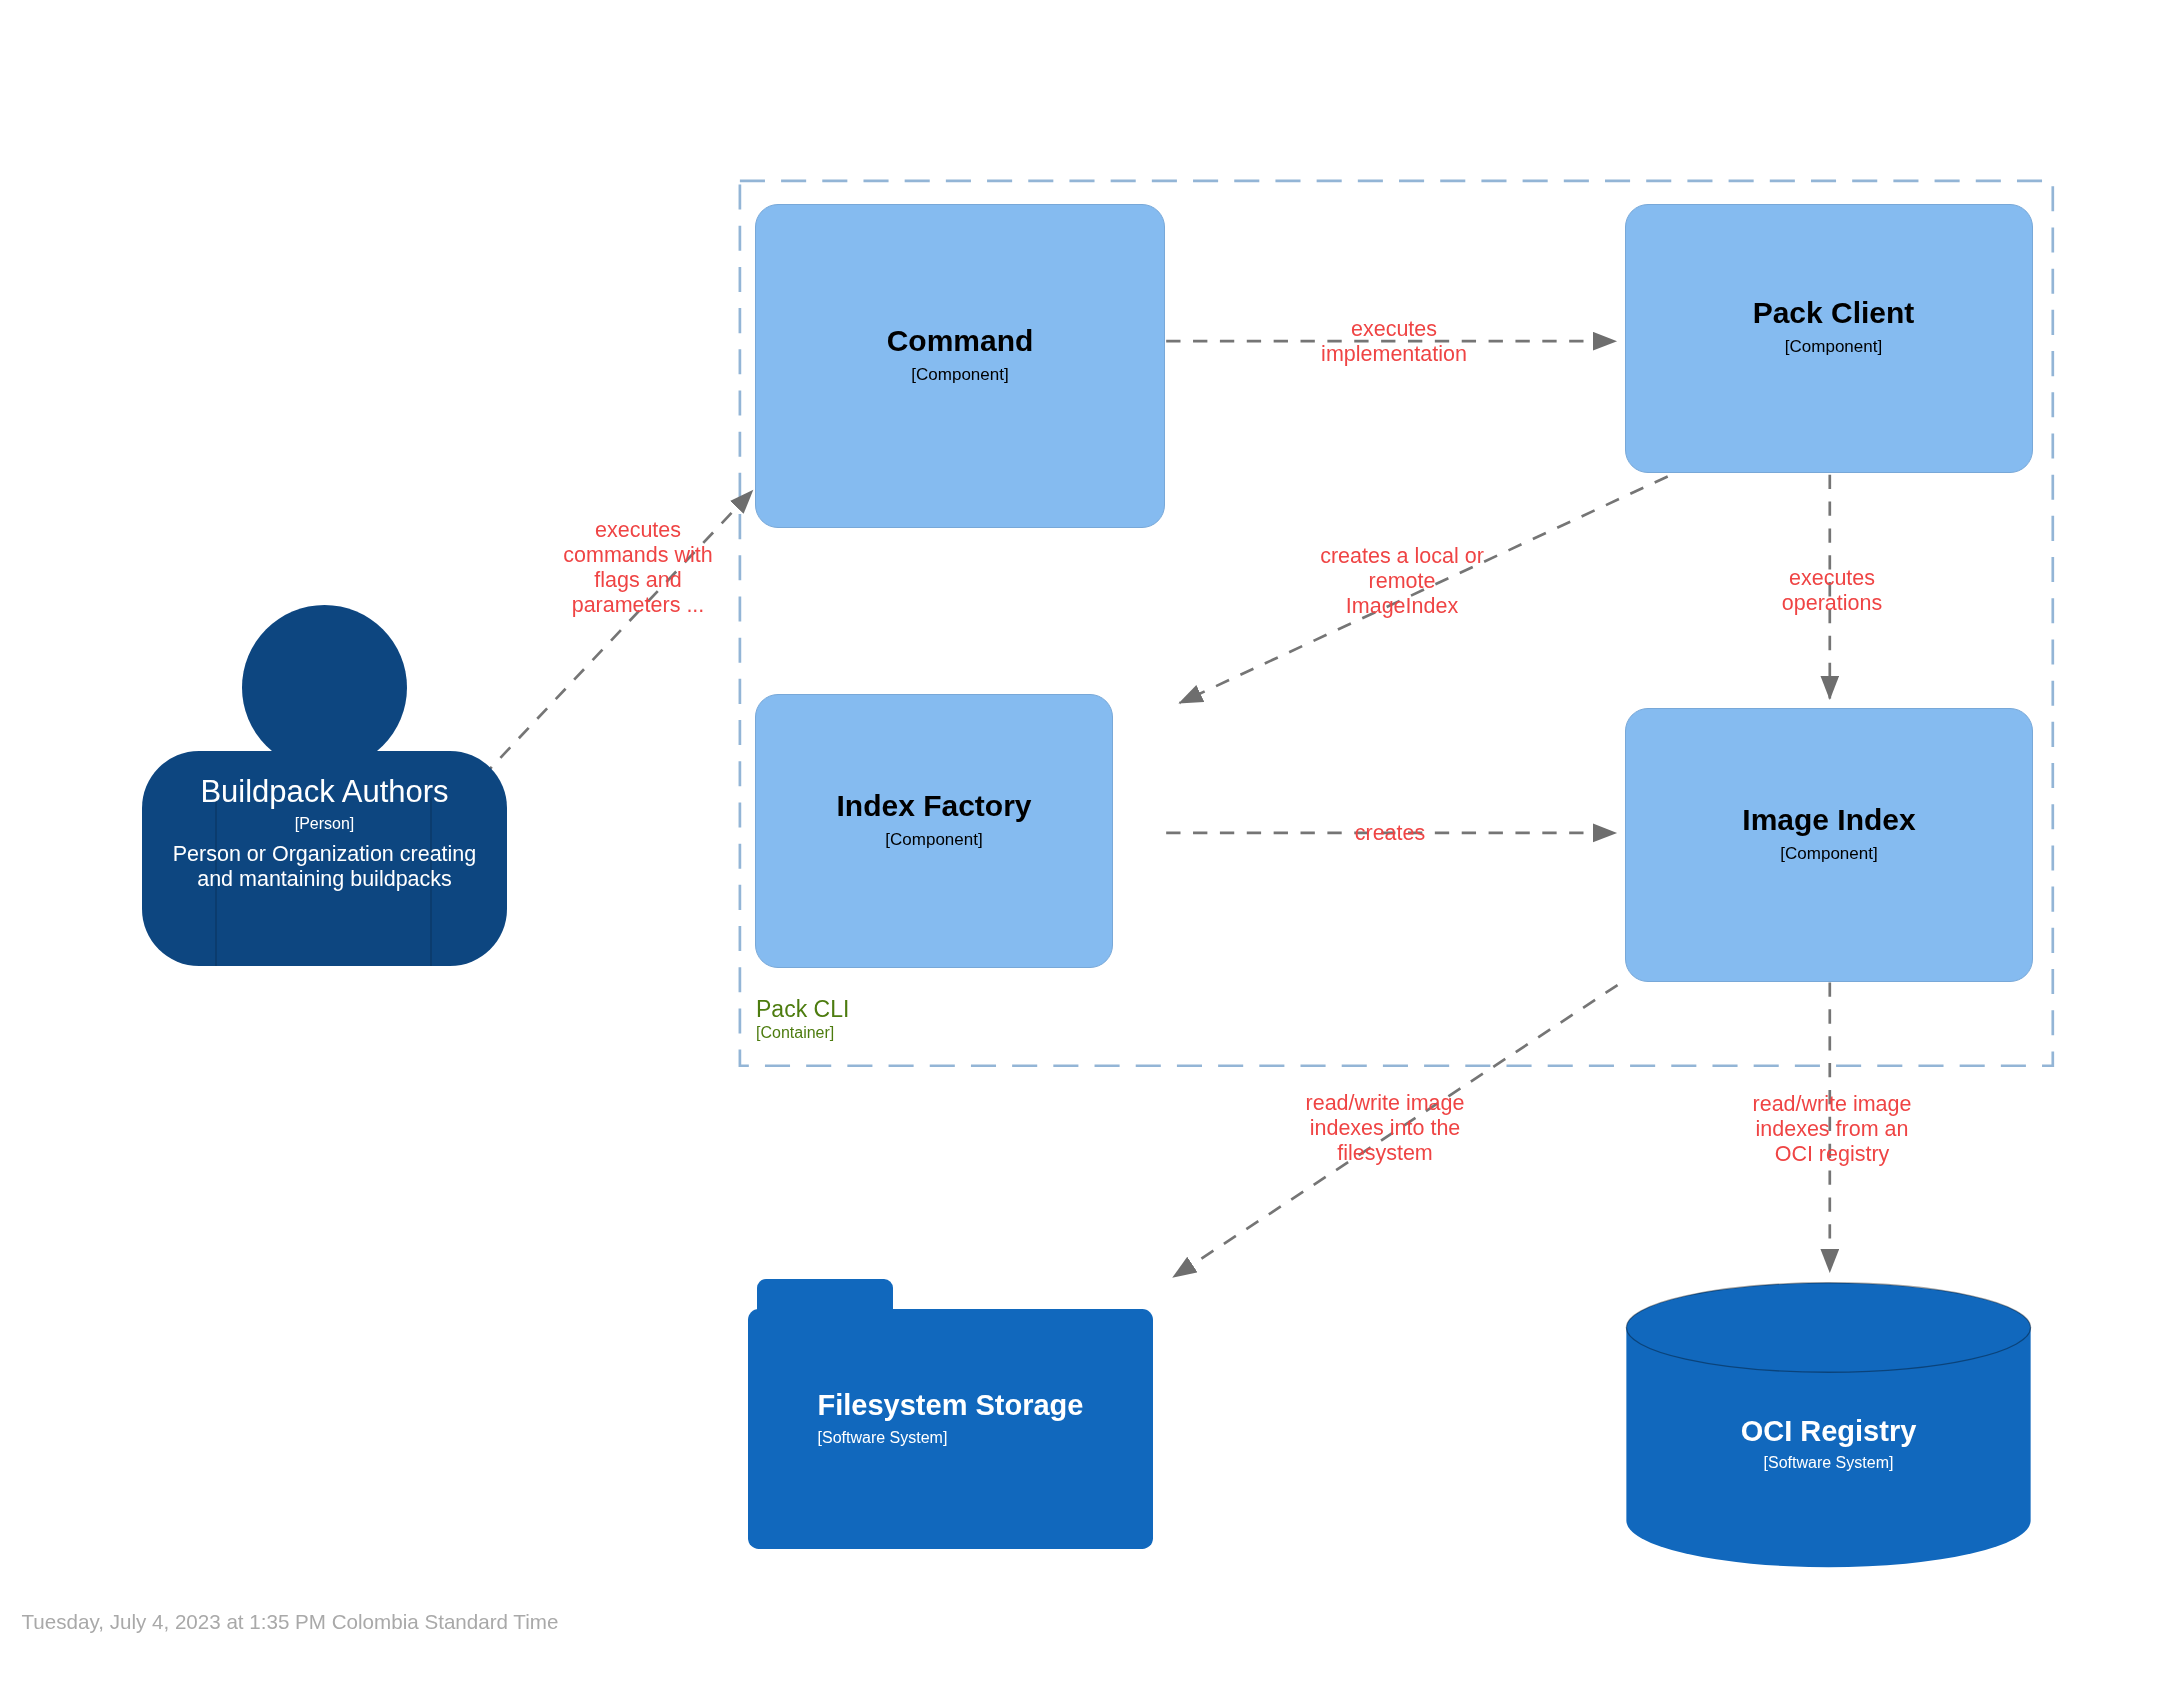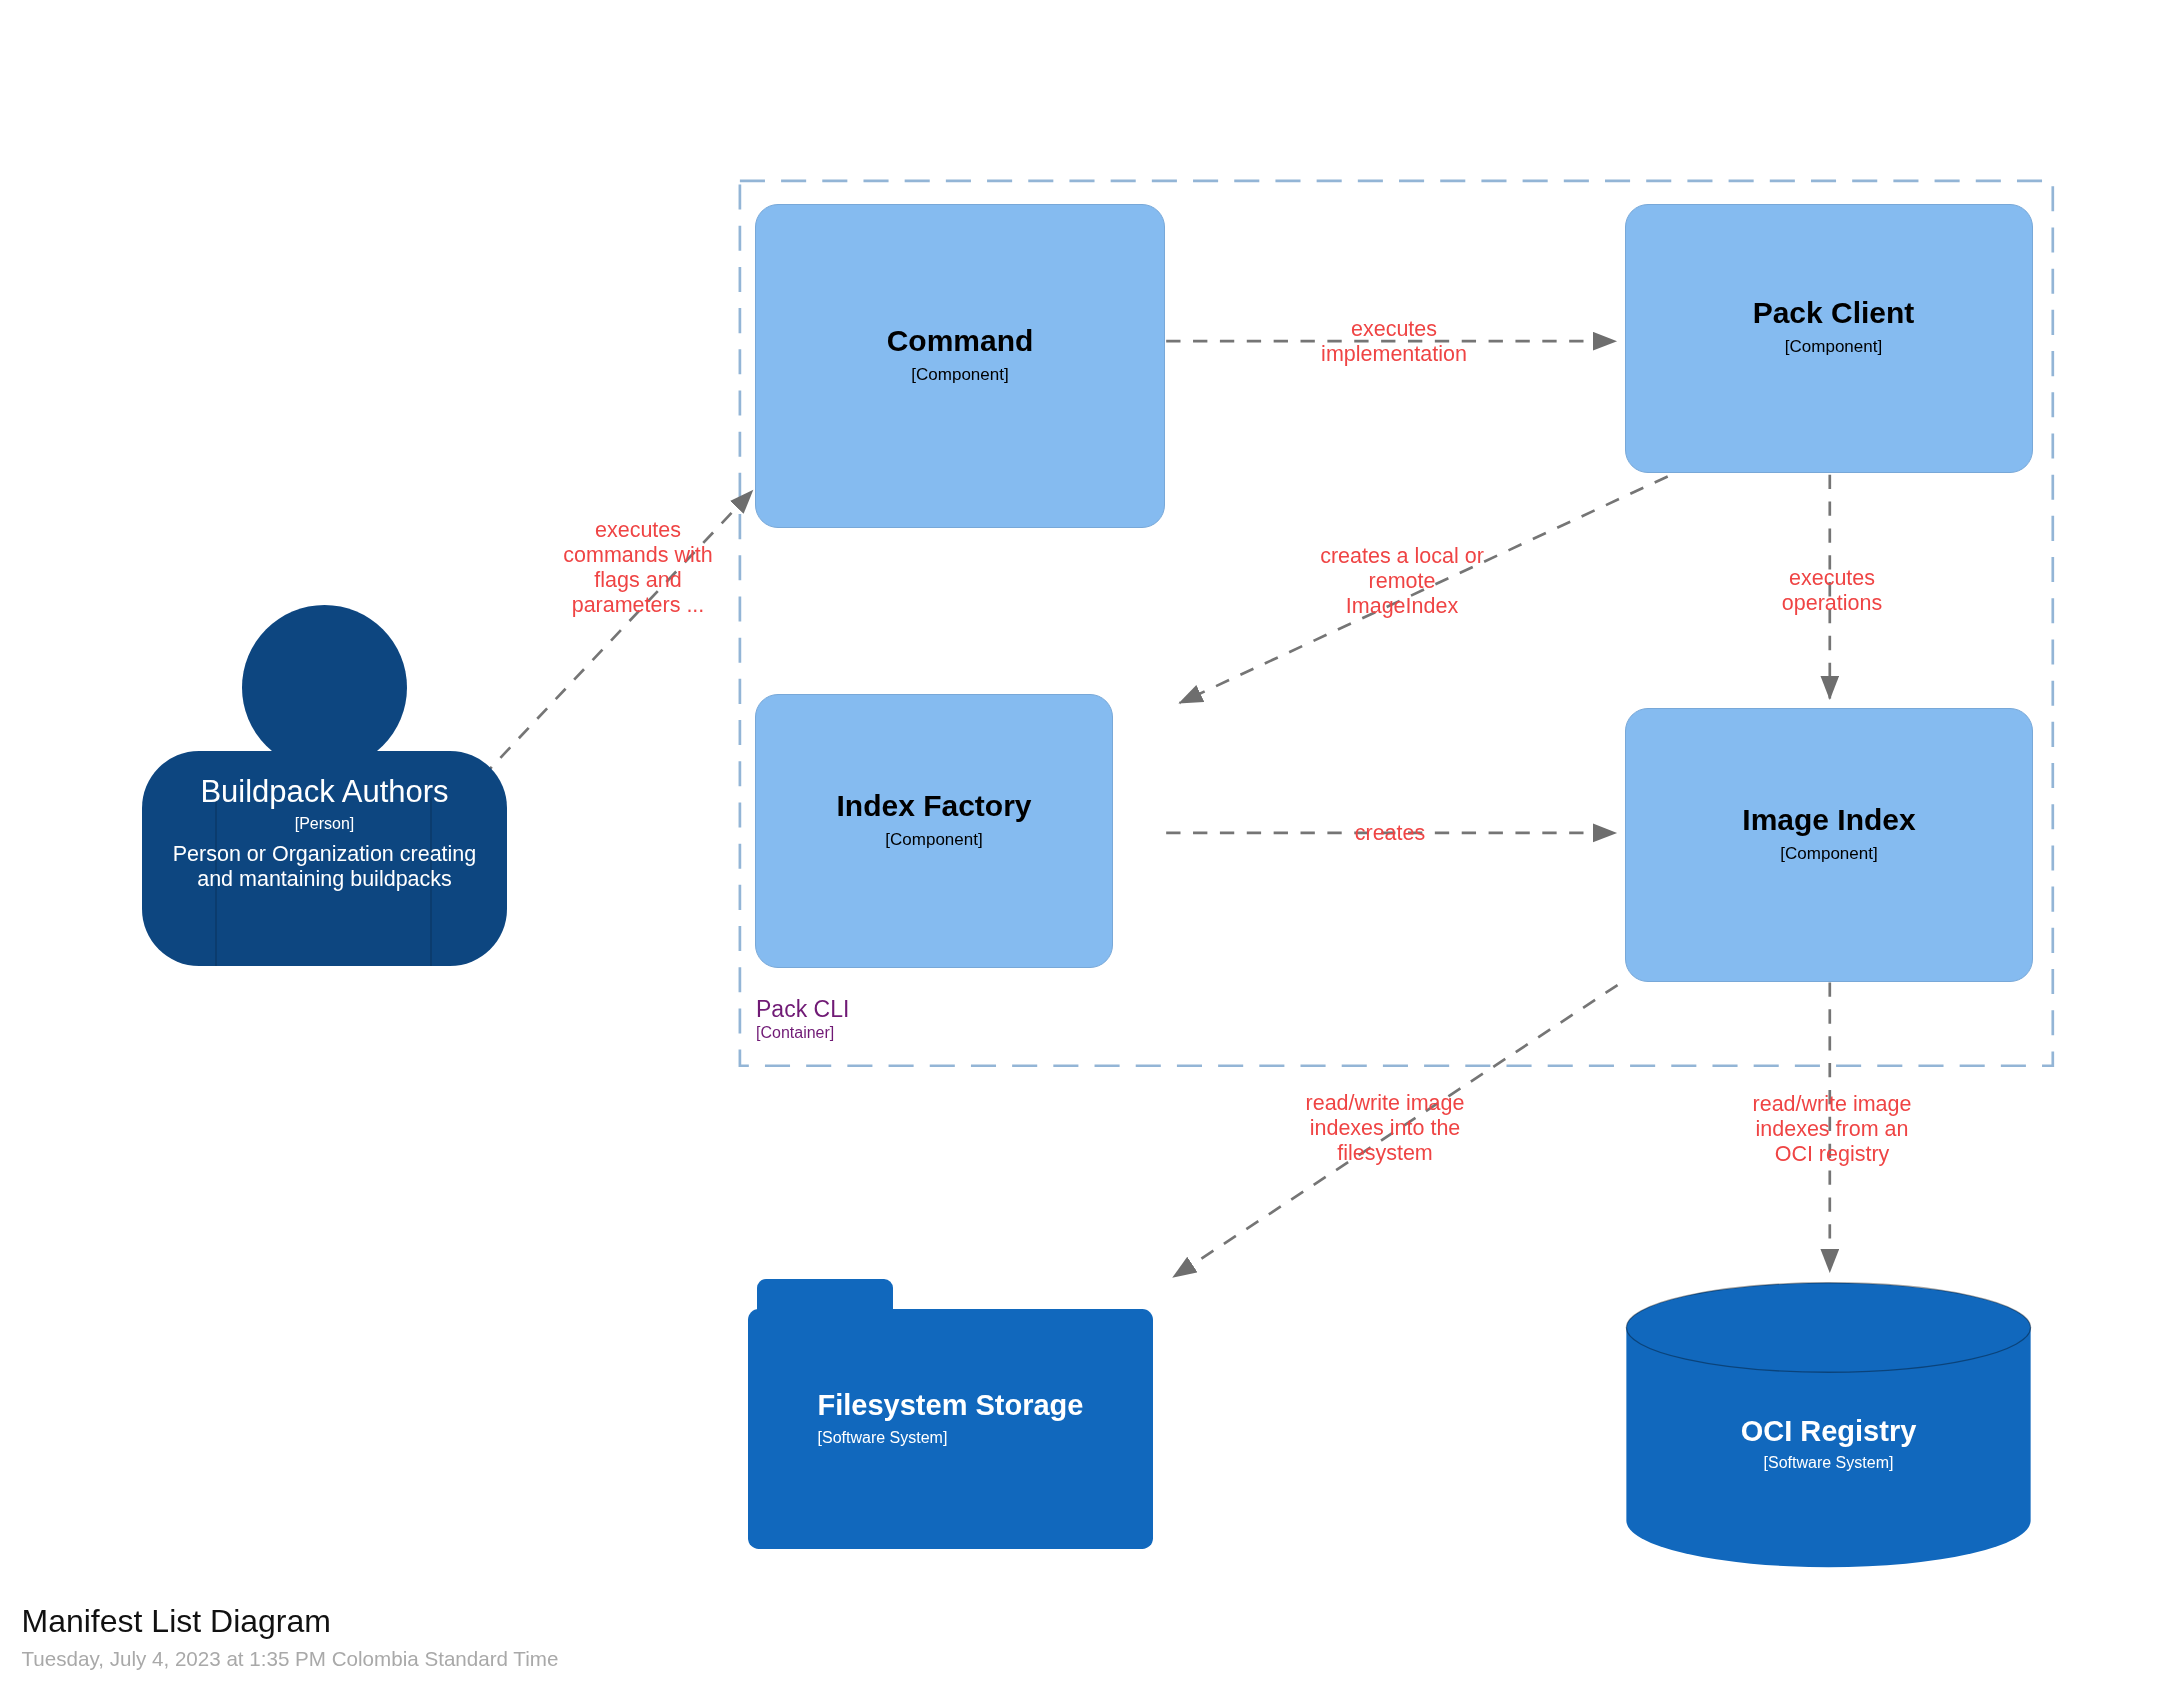--- a/index.html
+++ b/index.html
@@ -97,21 +97,21 @@
   .cylinder .cyl-text {
     position: absolute;
     left: 0; right: 0; top: 134px;
     text-align: center;
     color: #ffffff;
   }
   
   .boundary-label {
     position: absolute;
     left: 756px; top: 996px;
-    color: #701a75;
+    color: #4d7c0f;
     line-height: 1.15;
   }
   .boundary-label .b-name { font-size: 23px; }
   .boundary-label .b-type { font-size: 16px; margin-top: 1.8px; }
   
   .rel-label {
     position: absolute;
     transform: translate(-50%, -50%);
     text-align: center;
     white-space: pre-line;
@@ -230,18 +230,17 @@
 operations</div>
   <div class="rel-label" style="left:1390px; top:833px;">creates</div>
   <div class="rel-label" style="left:1385px; top:1128px;">read/write image
 indexes into the
 filesystem</div>
   <div class="rel-label" style="left:1832px; top:1129px;">read/write image
 indexes from an
 OCI registry</div>
 
   <div class="diagram-title-block">
-    <div class="diagram-title">Manifest List Diagram</div>
     <div class="diagram-timestamp">Tuesday, July 4, 2023 at 1:35 PM Colombia Standard Time</div>
   </div>
 
 </div>
 
 
 </body></html>

